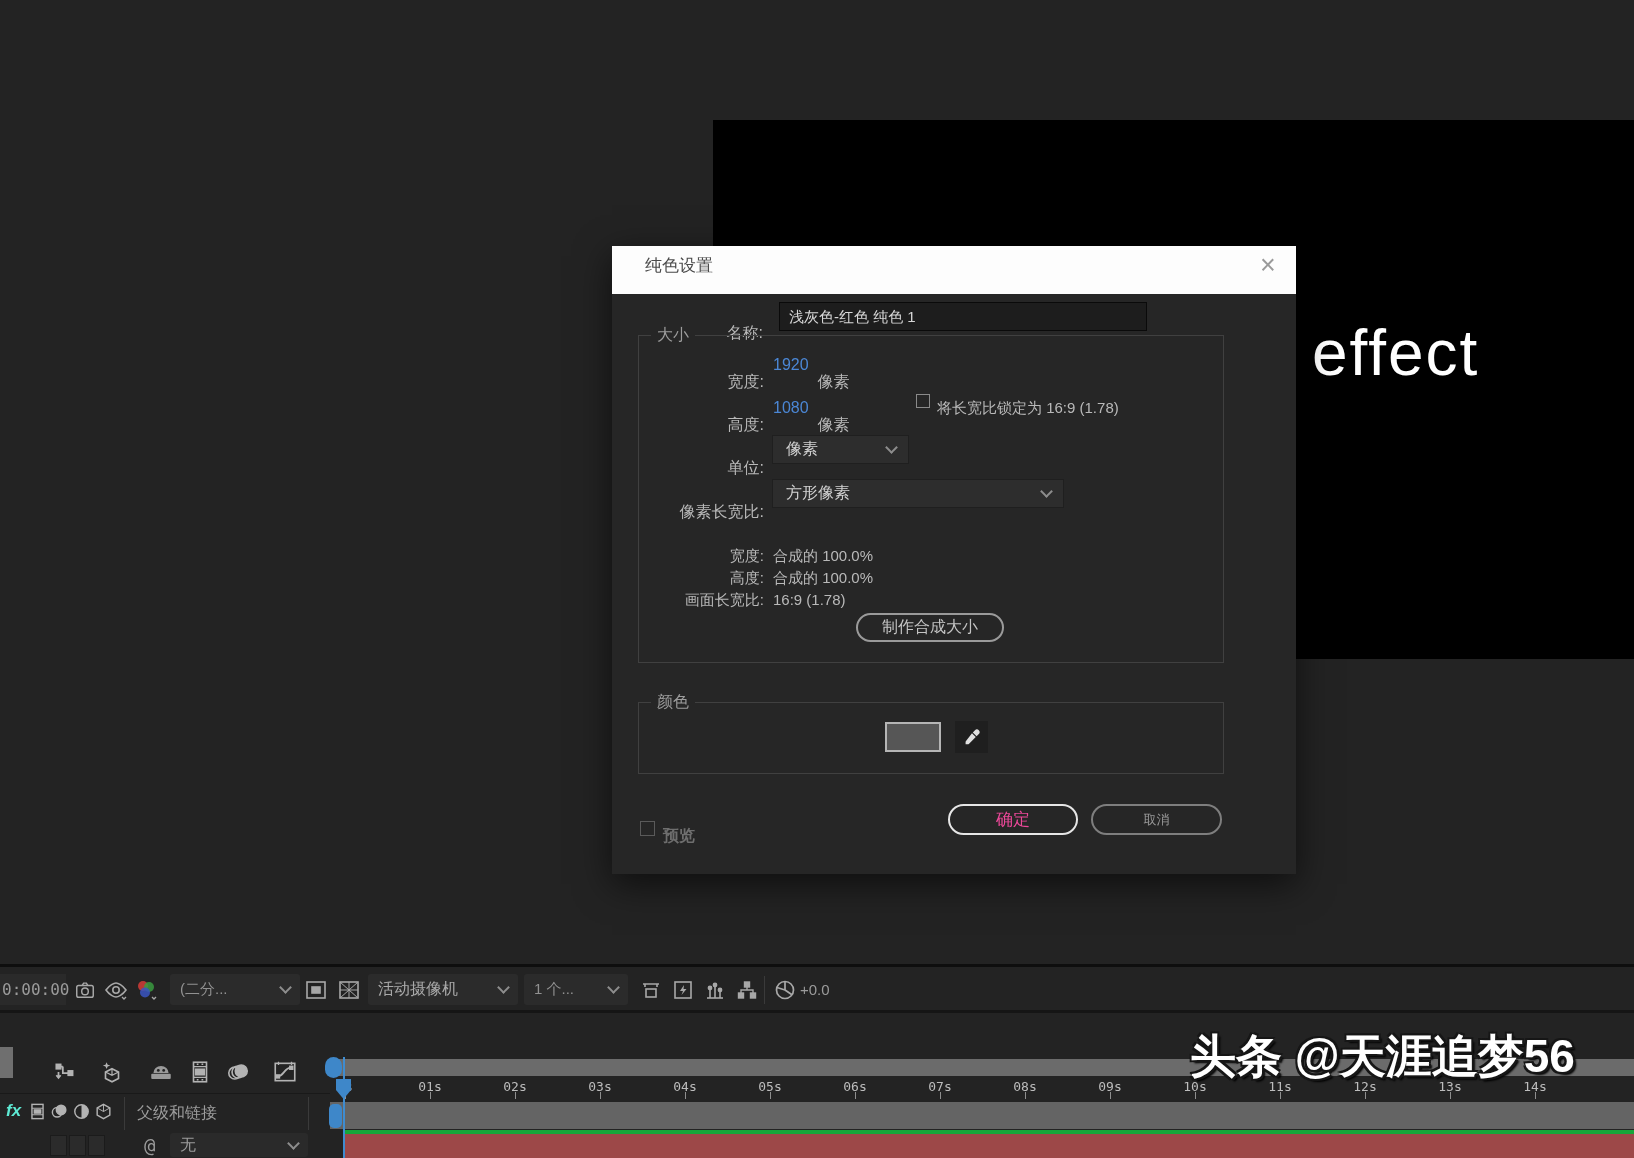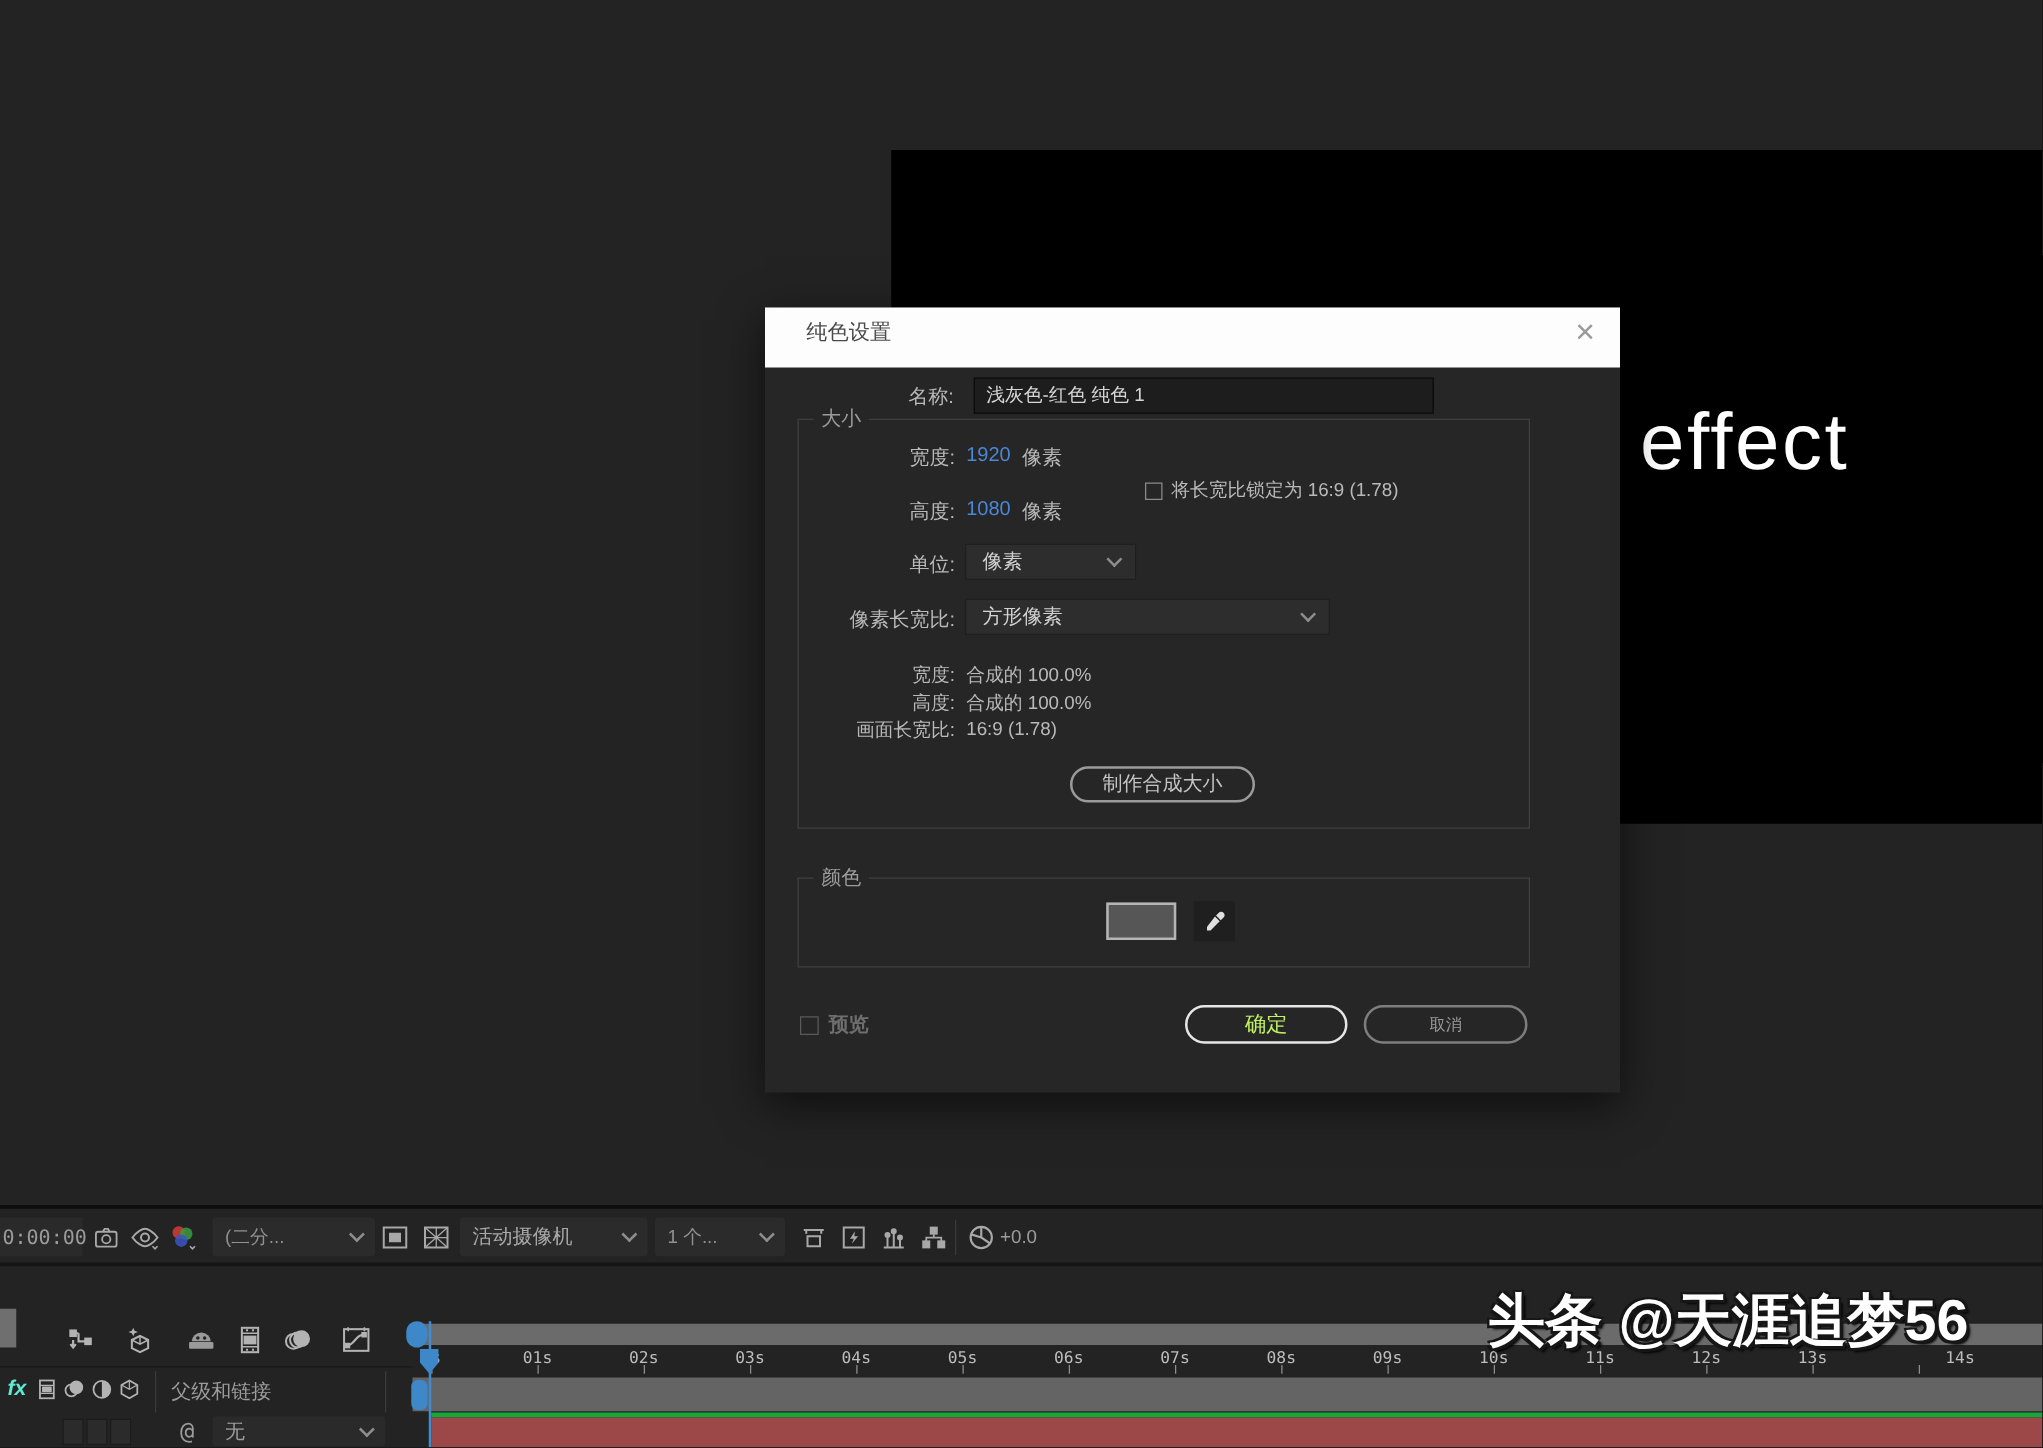--- a/index.html
+++ b/index.html
@@ -29,21 +29,21 @@
   .rt{position:absolute;top:1092px;width:1px;height:7px;background:#8f8f8f;}
   #watermark{left:1190px;top:1026px;font-size:46px;font-weight:700;color:#fff;z-index:45;white-space:nowrap;
      text-shadow:2px 2px 0 #161616,-2px 2px 0 #161616,2px -2px 0 #161616,-2px -2px 0 #161616,3px 3px 2px #000;}
   
   #dialog{left:612px;top:246px;width:684px;height:628px;background:#262626;z-index:50;
           box-shadow:0 10px 34px rgba(0,0,0,.6);}
   #dlg-titlebar{left:0;top:0;width:100%;height:48px;background:#fdfdfd;text-align:right;}
   #dlg-title{left:33px;top:0;line-height:40px;color:#4a4a4a;font-size:17px;}
   #dlg-close{right:12px;top:3px;width:32px;height:32px;color:#9a9a9a;font-size:27px;font-weight:300;
              display:flex;align-items:center;justify-content:center;cursor:default;}
-  .dlabel{color:#b9b9b9;font-size:16px;}
+  .dlabel{color:#b9b9b9;font-size:16px;margin-top:16px;}
   .dim{color:#6e6e6e;}
   .blue{color:#4b87d5;}
   .group{border:1px solid #404040;}
   .legend{position:absolute;left:12px;top:-11px;background:#262626;padding:0 6px;color:#9c9c9c;font-size:16px;}
   .g-row{position:absolute;display:flex;gap:9px;align-items:flex-start;}
   .g-row .rlab{width:125px;text-align:right;flex:0 0 auto;}
   .sel{position:absolute;height:29px;background:#2d2d2d;border:1px solid #1f1f1f;box-sizing:border-box;
        display:flex;align-items:center;justify-content:space-between;padding:0 12px 0 13px;
        color:#d2d2d2;font-size:16px;}
   .cb{display:inline-block;width:14px;height:14px;border:1px solid #8a8a8a;background:transparent;
@@ -273,21 +273,21 @@
       <div class="rl" style="left: 1110px;">09s</div>
       <div class="rt" style="left: 1110px;"></div>
       <div class="rl" style="left: 1195px;">10s</div>
       <div class="rt" style="left: 1195px;"></div>
       <div class="rl" style="left: 1280px;">11s</div>
       <div class="rt" style="left: 1280px;"></div>
       <div class="rl" style="left: 1365px;">12s</div>
       <div class="rt" style="left: 1365px;"></div>
       <div class="rl" style="left: 1450px;">13s</div>
       <div class="rt" style="left: 1450px;"></div>
-      <div class="rl" style="left: 1568px;">14s</div>
+      <div class="rl" style="left: 1535px;">14s</div>
       <div class="rt" style="left: 1535px;"></div>
     </div>
 
   <div class="abs" style="left:330px;top:1102px;width:1304px;height:27px;background:#646464;"></div>
 
   <div class="abs" style="left:345px;top:1130px;width:1289px;height:4px;background:#17a63a;"></div>
   <div class="abs" style="left:345px;top:1134px;width:1289px;height:24px;background:#9d4848;"></div>
 
   <div class="abs" style="left:343px;top:1057px;width:2px;height:101px;background:#3f8cd0;z-index:6;"></div>
   <div class="abs" style="left:336px;top:1079px;width:15px;height:20px;background:#3e87c9;z-index:7;clip-path:polygon(0 0,100% 0,100% 55%,50% 100%,0 55%);"></div>
@@ -362,17 +362,17 @@
           <path fill="#e0e0e0" d="M20.2 3.8c1.4 1.4 1.4 3.4 0 4.6L17.5 11l-4.5-4.5 2.6-2.7c1.3-1.3 3.3-1.3 4.6 0zM12 7.5l4.5 4.5-8.3 8.3c-.3.3-.8.5-1.2.5H4.3v-2.7c0-.4.2-.9.5-1.2z"></path>
         </svg>
       </div>
     </div>
 
     <div class="g-row" style="left:28px;top:564px;align-items:center;gap:8px;font-weight:bold;">
       <span class="cb" style="border-color:#5a5a5a;width:15px;height:15px;"></span>
       <span class="dlabel dim">预览</span>
     </div>
 
-    <div class="pill" style="left:336px;top:558px;width:130px;height:31px;border:2px solid #e6e6e6;color:#bef264;font-size:17px;">确定</div>
+    <div class="pill" style="left:336px;top:558px;width:130px;height:31px;border:2px solid #e6e6e6;color:#ec4899;font-size:17px;">确定</div>
     <div class="pill" style="left:479px;top:558px;width:131px;height:31px;border:2px solid #7e7e7e;color:#9a9a9a;font-size:13px;">取消</div>
   </div>
 
 </div>
 
 </body></html>

